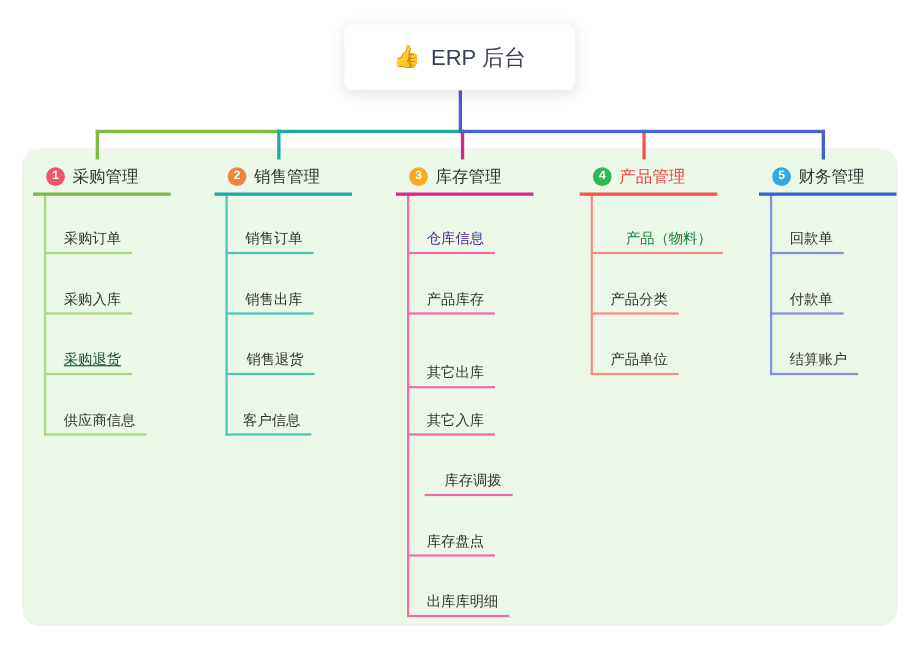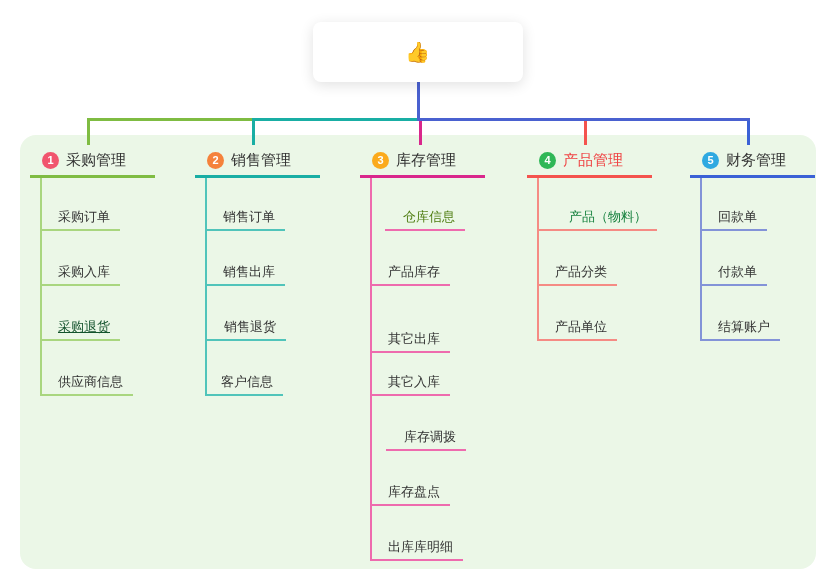--- a/index.html
+++ b/index.html
@@ -48,20 +48,21 @@
       <div class="line" style="left: 419px; top: 118px; width: 3px; height: 27px; background: rgb(217, 39, 140); z-index: 1;"></div>
       <div class="line" style="left: 584px; top: 118px; width: 3px; height: 27px; background: rgb(244, 83, 78); z-index: 1;"></div>
       <div class="line" style="left: 747px; top: 118px; width: 3px; height: 27px; background: rgb(59, 97, 214); z-index: 1;"></div>
       <div class="line" style="left: 87px; top: 118px; width: 168px; height: 3px; background: rgb(127, 188, 66); z-index: 2;"></div>
       <div class="line" style="left: 252px; top: 118px; width: 165px; height: 3px; background: rgb(25, 174, 164); z-index: 2;"></div>
       <div class="line" style="left: 417px; top: 118px; width: 333px; height: 3px; background: rgb(74, 97, 208); z-index: 2;"></div>
       <div class="line" style="left: 417px; top: 82px; width: 3px; height: 39px; background: rgb(74, 97, 208); z-index: 3;"></div>
     </div>
   <div class="root-card" style="color: rgb(58, 67, 83);">
     <span class="root-icon">👍</span>
+    <span>ERP 后台</span>
   </div>
   <div id="branches">
   <div class="branch">
     <div class="branch-title" style="left: 30px; top: 151px; border-bottom-color: rgb(127, 188, 66);">
       <span class="badge" style="background: rgb(241, 85, 110);">1</span>
       <span class="branch-label" style="color: rgb(51, 51, 51);">采购管理</span>
     </div>
     <div class="line vline" style="left: 40px; top: 177px; width: 2px; height: 219px; background: rgb(169, 214, 127); z-index: 1;"></div>
   <div class="child" style="left: 40px; top: 204px; border-bottom-color: rgb(169, 214, 127); color: rgb(51, 51, 51);">采购订单</div>
         <div class="child" style="left: 40px; top: 259px; border-bottom-color: rgb(169, 214, 127); color: rgb(51, 51, 51);">采购入库</div>
@@ -80,21 +81,21 @@
         <div class="child" style="left: 205px; top: 314px; border-bottom-color: rgb(80, 196, 186); color: rgb(51, 51, 51); padding-left: 19px;">销售退货</div>
         <div class="child" style="left: 205px; top: 369px; border-bottom-color: rgb(80, 196, 186); color: rgb(51, 51, 51); padding-left: 16px;">客户信息</div>
       </div>
 
   <div class="branch">
     <div class="branch-title" style="left: 360px; top: 151px; border-bottom-color: rgb(217, 39, 140);">
       <span class="badge" style="background: rgb(251, 170, 28);">3</span>
       <span class="branch-label" style="color: rgb(51, 51, 51);">库存管理</span>
     </div>
     <div class="line vline" style="left: 370px; top: 177px; width: 2px; height: 384px; background: rgb(238, 107, 174); z-index: 1;"></div>
-  <div class="child" style="left: 370px; top: 204px; border-bottom-color: rgb(238, 107, 174); color: #4d7c0f; margin-left: 15px;">仓库信息</div>
+  <div class="child" style="left: 370px; top: 204px; border-bottom-color: rgb(238, 107, 174); color: #4c1d95;">仓库信息</div>
         <div class="child" style="left: 370px; top: 259px; border-bottom-color: rgb(238, 107, 174); color: rgb(51, 51, 51);">产品库存</div>
         <div class="child" style="left: 370px; top: 326px; border-bottom-color: rgb(238, 107, 174); color: rgb(51, 51, 51);">其它出库</div>
         <div class="child" style="left: 370px; top: 369px; border-bottom-color: rgb(238, 107, 174); color: rgb(51, 51, 51);">其它入库</div>
         <div class="child" style="left: 370px; top: 424px; border-bottom-color: rgb(238, 107, 174); color: rgb(51, 51, 51); margin-left: 16px;">库存调拨</div>
         <div class="child" style="left: 370px; top: 479px; border-bottom-color: rgb(238, 107, 174); color: rgb(51, 51, 51);">库存盘点</div>
         <div class="child" style="left: 370px; top: 534px; border-bottom-color: rgb(238, 107, 174); color: rgb(51, 51, 51);">出库库明细</div>
       </div>
 
   <div class="branch">
     <div class="branch-title" style="left: 527px; top: 151px; border-bottom-color: rgb(244, 83, 78);">

